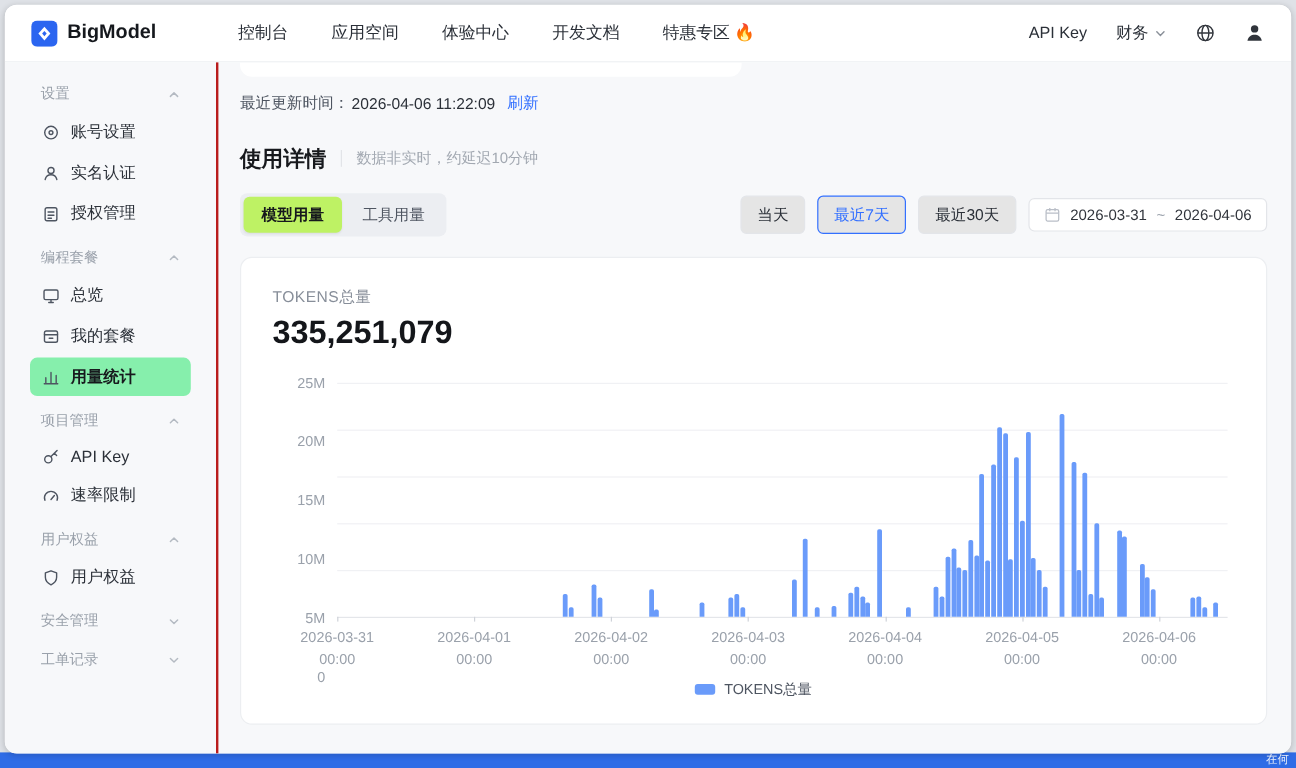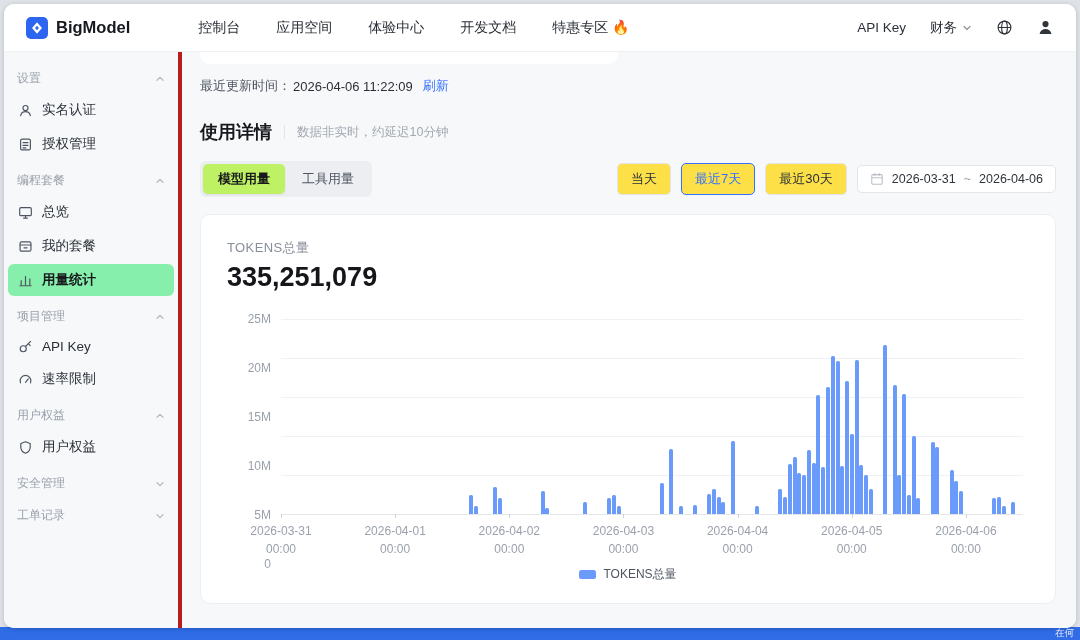--- a/index.html
+++ b/index.html
@@ -27,21 +27,21 @@
   .brand { display:flex; align-items:center; gap:8px; font-weight:bold; font-size:16.5px; color:#15181d; }
   .main-nav { display:flex; gap:36px; margin-left:46px; font-size:14px; color:#2b3038; }
   .nav-item { cursor:pointer; white-space:nowrap; }
   .header-right { margin-left:auto; display:flex; align-items:center; gap:24px; font-size:13.5px; color:#2b3038; }
   .finance { display:flex; align-items:center; gap:5px; cursor:pointer; }
   .hdr-icon { display:flex; color:#30343b; cursor:pointer; }
 
   
   .content { flex:1; display:flex; background:#f7f8fa; min-height:0; }
 
-  aside { width:178px; flex:none; padding:8px 4px; border-right:4px solid #b91c1c; overflow:hidden; }
+  aside { width:178px; flex:none; padding:8px 21px; border-right:2px solid #b91c1c; overflow:hidden; }
   .section-header { display:flex; align-items:center; justify-content:space-between;
     padding:10px 9px 5px; font-size:12px; color:#9aa1ab; cursor:pointer; }
   .section-header .chev { color:#b4bac2; display:flex; }
   .side-item { display:flex; align-items:center; gap:9px; padding:7px 10px; border-radius:6px;
     font-size:13.5px; color:#2b3038; margin:2px 0; cursor:pointer; }
   .side-item .icn { display:flex; color:#4e5561; }
   .side-item.active { background:#86efac; font-weight:600; color:#17191d; }
 
   main { flex:1; padding:0 20px 0 18px; position:relative; overflow:hidden; }
   .card-remnant { width:418px; height:12px; background:#fff; border-radius:0 0 10px 10px; }
@@ -53,21 +53,21 @@
   .title-row { margin-top:25px; display:flex; align-items:center; gap:12px; }
   .page-title { font-size:18px; font-weight:700; color:#17191d; }
   .vline { width:1px; height:14px; background:#e2e4e8; }
   .subtitle { font-size:12.5px; color:#a2a8b1; }
 
   .controls-row { margin-top:17px; display:flex; align-items:center; }
   .seg { display:flex; background:#eceef2; border-radius:6px; padding:3px; gap:2px; }
   .seg-btn { padding:6px 15px; font-size:13px; color:#4e5561; border-radius:5px; cursor:pointer; white-space:nowrap; }
   .seg-btn.active { background:#bef264; color:#17191d; font-weight:600; box-shadow:0 1px 2px rgba(0,0,0,.07); }
   .controls-right { margin-left:auto; display:flex; gap:10px; align-items:center; }
-  .range-btn { background:#fde047; border:1px solid #e3e5e9; border-radius:5px; padding:6px 13px;
+  .range-btn { background:#e5e5e5; border:1px solid #e3e5e9; border-radius:5px; padding:6px 13px;
     font-size:13px; color:#2b3038; cursor:pointer; white-space:nowrap; }
   .range-btn.active { border-color:#3370ff; color:#3370ff; }
   .date-box { background:#fff; border:1px solid #e3e5e9; border-radius:5px; padding:6px 12px;
     font-size:12.5px; color:#30343b; display:flex; align-items:center; gap:8px; cursor:pointer; }
   .date-box .cal { display:flex; color:#b9bec7; }
   .date-box .sep { color:#9aa1ab; }
 
   .chart-card { margin-top:17px; background:#fff; border:1px solid #eceef1; border-radius:10px;
     padding:24px 26px 12px; }
   .metric-label { font-size:13px; color:#878e99; letter-spacing:.4px; }
@@ -137,20 +137,29 @@
 
   <div class="content">
     <aside>
         <div class="section-header">
           <span>设置</span>
           <span class="chev">
             <svg width="10" height="10" viewBox="0 0 10 10">
               <path d="M2 6.3 5 3.4 8 6.3" fill="none" stroke="currentColor" stroke-width="1.25" stroke-linecap="round" stroke-linejoin="round"></path>
             </svg>
           </span>
+        </div>
+        <div class="side-item">
+          <span class="icn">
+            <svg width="15" height="15" viewBox="0 0 16 16" fill="none" stroke="currentColor" stroke-width="1.25" stroke-linecap="round" stroke-linejoin="round">
+              <circle cx="8" cy="8" r="5.6"></circle>
+              <circle cx="8" cy="8" r="1.7"></circle>
+            </svg>
+          </span>
+          <span>账号设置</span>
         </div>
         <div class="side-item">
           <span class="icn">
             <svg width="15" height="15" viewBox="0 0 16 16" fill="none" stroke="currentColor" stroke-width="1.25" stroke-linecap="round" stroke-linejoin="round">
               <circle cx="8" cy="5.4" r="2.7"></circle>
               <path d="M2.8 13.4c.7-2.8 2.8-4.2 5.2-4.2s4.5 1.4 5.2 4.2"></path>
             </svg>
           </span>
           <span>实名认证</span>
         </div>

